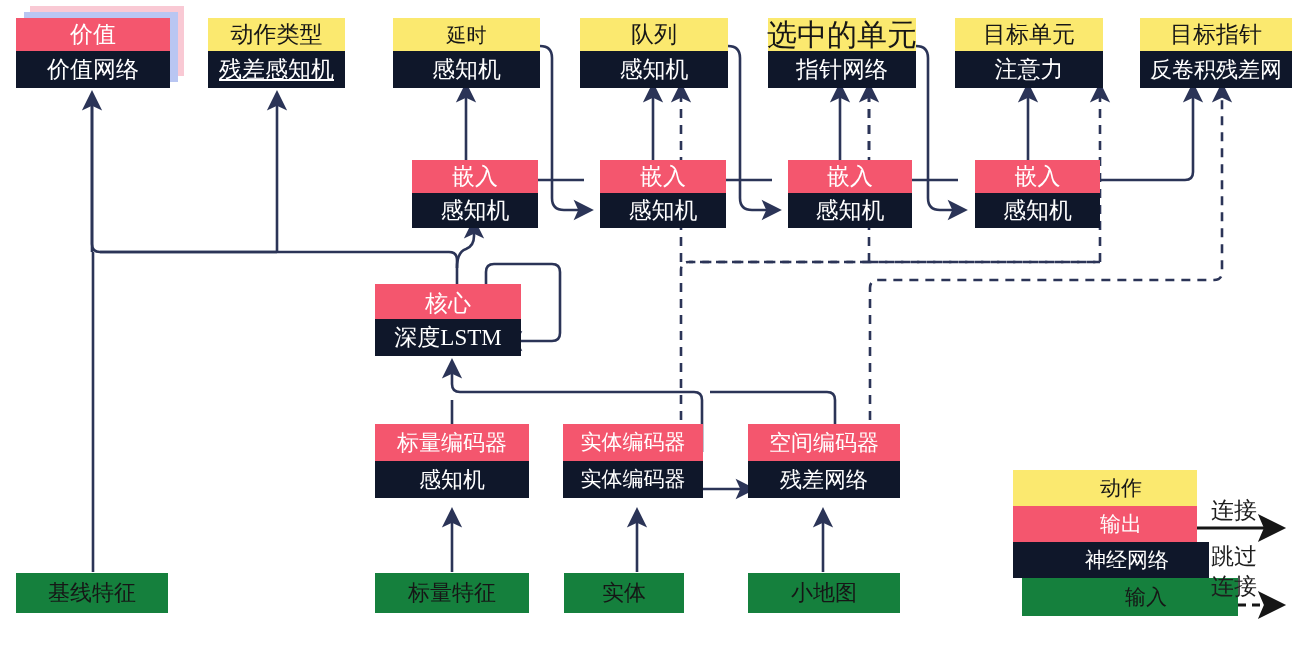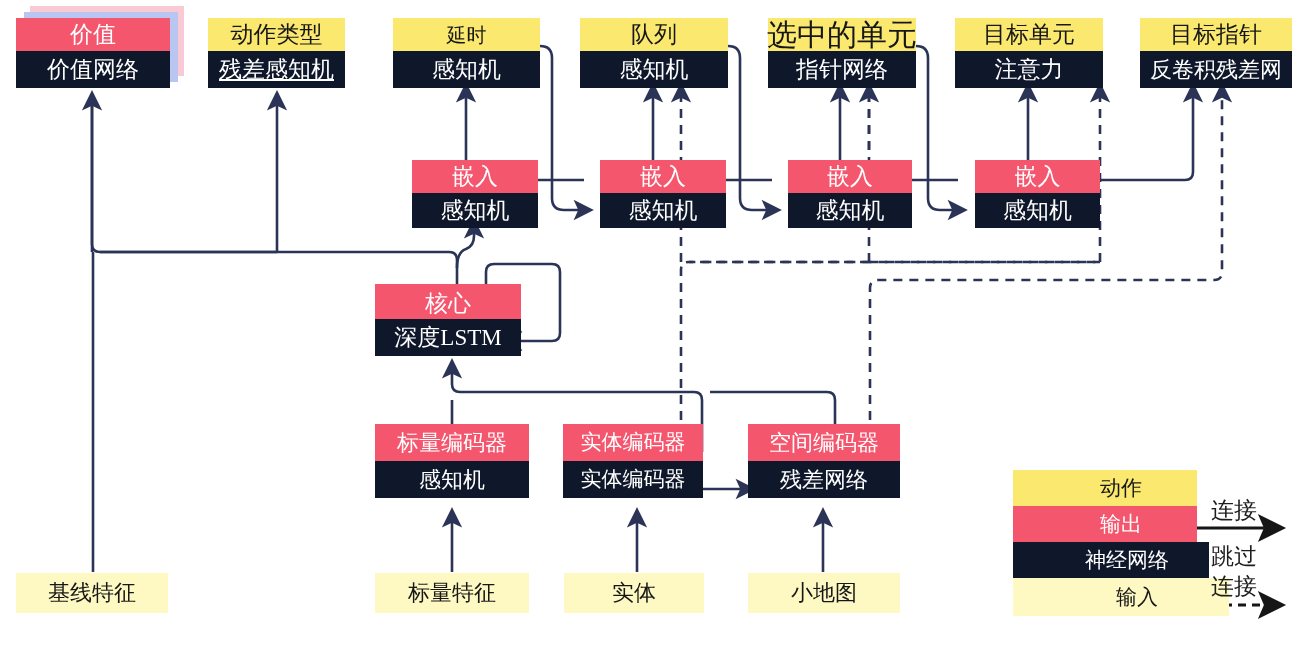--- a/index.html
+++ b/index.html
@@ -6,21 +6,21 @@
   body{width:1301px;height:662px;overflow:hidden;
        font-family:"Liberation Serif","DejaVu Serif",serif;}
   #stage{position:relative;width:1301px;height:662px;}
   svg#wires{position:absolute;left:0;top:0;width:1301px;height:662px;}
   .node{position:absolute;box-sizing:border-box;}
   .cell{display:flex;align-items:center;justify-content:center;
         text-align:center;line-height:1;white-space:nowrap;}
   .c-action{background:#fbe96f;color:#161616;}
   .c-output{background:#f4566e;color:#ffffff;}
   .c-net{background:#0f172a;color:#ffffff;}
-  .c-input{background:#fef9c3;color:#161616;}
+  .c-input{background:#15803d;color:#161616;}
   .shadow1{position:absolute;background:#f9c9d4;}
   .shadow2{position:absolute;background:#b9c6f2;}
   .legend{position:absolute;}
   .legend .cell{font-size:21px;padding-left:32px;}
   .lg-label{position:absolute;text-align:center;white-space:nowrap;
             color:#1d1d1d;}
 </style>
 </head>
 <body>
 
@@ -173,27 +173,27 @@
     <div class="cell c-net" style="position:absolute;left:0;top:37px;width:140px;height:37px;font-size:21px;">实体编码器</div>
   </div>
 
   <div class="node" style="left:748px;top:424px;width:152px;height:74px;">
     <div class="cell c-output" style="position:absolute;left:0;top:0;width:152px;height:37px;font-size:22px;">空间编码器</div>
     <div class="cell c-net" style="position:absolute;left:0;top:37px;width:152px;height:37px;font-size:22px;">残差网络</div>
   </div>
 
   <div class="cell c-input node" style="left:16px;top:573px;width:152px;height:40px;font-size:22px;">基线特征</div>
   <div class="cell c-input node" style="left:375px;top:573px;width:154px;height:40px;font-size:22px;">标量特征</div>
-  <div class="cell c-input node" style="left:564px;top:573px;width:140px;height:40px;font-size:22px;">实体</div>
+  <div class="cell c-input node" style="left:564px;top:573px;width:120px;height:40px;font-size:22px;">实体</div>
   <div class="cell c-input node" style="left:748px;top:573px;width:152px;height:40px;font-size:22px;">小地图</div>
 
   <div class="legend" style="left:1013px;top:470px;width:152px;height:146px;">
     <div class="cell c-action" style="position:absolute;left:0;top:0;width:152px;height:36px;">动作</div>
     <div class="cell c-output" style="position:absolute;left:0;top:36px;width:152px;height:36px;">输出</div>
     <div class="cell c-net" style="position:absolute;left:0;top:72px;width:164px;height:36px;">神经网络</div>
-    <div class="cell c-input" style="position:absolute;left:0;top:108px;width:184px;height:38px;text-align:right;">输入</div>
+    <div class="cell c-input" style="position:absolute;left:9px;top:108px;width:184px;height:38px;text-align:right;">输入</div>
   </div>
 
   <div class="lg-label" style="left:1196px;top:495px;width:76px;font-size:23px;">连接</div>
   <div class="lg-label" style="left:1196px;top:541px;width:76px;font-size:23px;">跳过</div>
   <div class="lg-label" style="left:1196px;top:571px;width:76px;font-size:23px;">连接</div>
 
 </div>
 
 </body></html>

